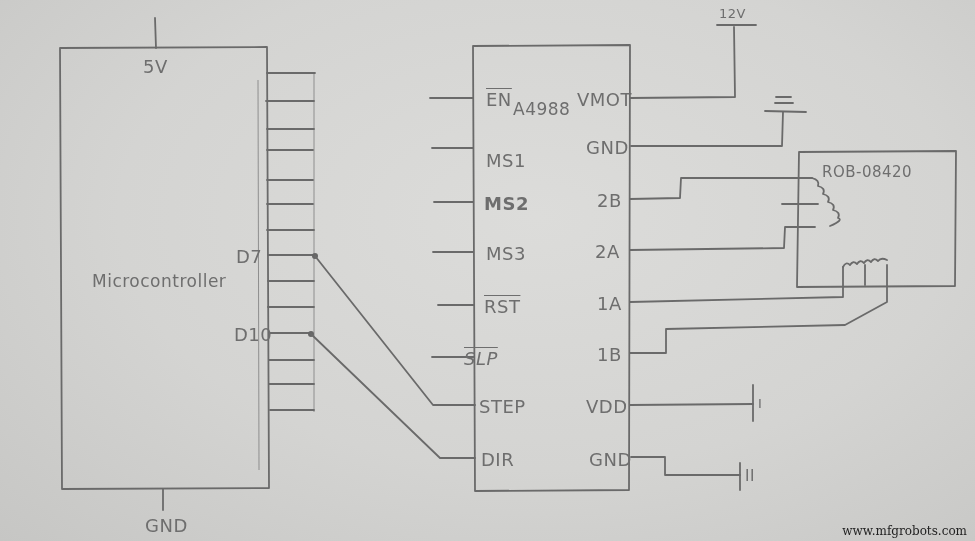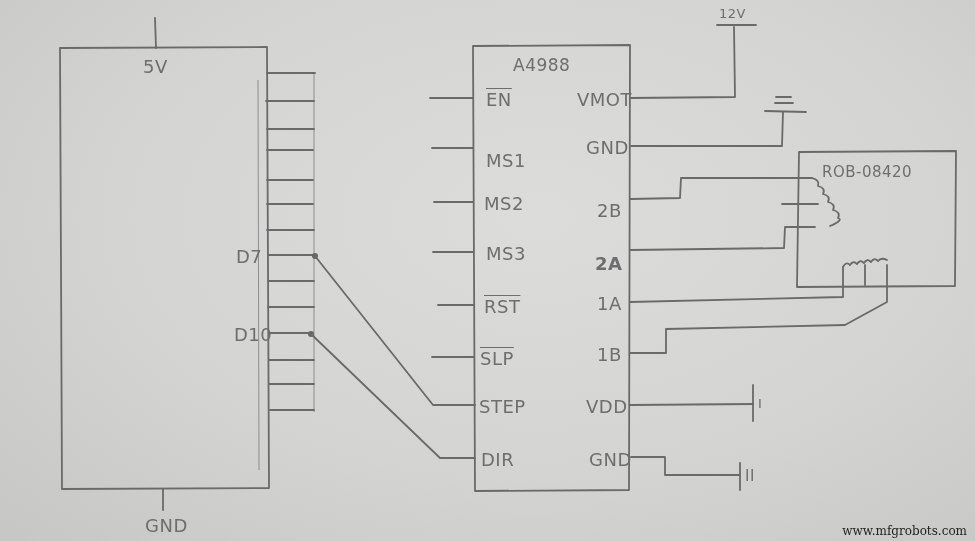--- a/index.html
+++ b/index.html
@@ -13,21 +13,21 @@
       background: radial-gradient(ellipse at 55% 40%, #dcdcda 0%, #d4d4d2 55%, #c6c6c4 100%);
     }
     svg#schem { position: absolute; left: 0; top: 0; }
     .w { stroke: #6a6a6a; stroke-width: 1.8; fill: none; stroke-linecap: round; stroke-linejoin: round; }
     .thin { stroke: #8e8e8e; stroke-width: 1; fill: none; }
     .lbl {
       position: absolute; color: #6e6e6e;
       font-family: "DejaVu Sans", sans-serif; font-size: 18px;
       white-space: nowrap; letter-spacing: 0.5px;
     }
-    .lbl.lg { font-size: 17px; }
+    .lbl.lg { font-size: 17px; margin-top: 44px; }
     .lbl.ov { text-decoration: overline; }
     .watermark {
       position: absolute; right: 8px; bottom: 3px;
       font-family: "DejaVu Serif", serif; font-size: 12px; color: #222;
       background: rgba(200,200,200,0.0);
       margin-left: 15px;
     }
   </style>
 </head>
 <body>
@@ -113,39 +113,40 @@
       <line class="w" x1="753" y1="385" x2="753" y2="421"></line>
     </g>
 
     <g>
       <polyline class="w" points="631,457 665,457 665,475 740,475"></polyline>
       <line class="w" x1="740" y1="463" x2="740" y2="490"></line>
     </g>
   </svg>
 
   <span class="lbl" style="left:143px;top:56px;">5V</span>
+  <span class="lbl lg" style="left:92px;top:227px;">Microcontroller</span>
   <span class="lbl" style="left:236px;top:246px;">D7</span>
   <span class="lbl" style="left:234px;top:324px;">D10</span>
   <span class="lbl" style="left:145px;top:515px;">GND</span>
 
   <span class="lbl lg" style="left:513px;top:55px;">A4988</span>
 
   <span class="lbl ov" style="left:486px;top:89px;">EN</span>
   <span class="lbl" style="left:486px;top:150px;">MS1</span>
-  <span class="lbl" style="left:484px;top:193px;">MS2</span>
+  <span class="lbl" style="left:484px;top:193px;font-weight:bold;">MS2</span>
   <span class="lbl" style="left:486px;top:243px;">MS3</span>
   <span class="lbl ov" style="left:484px;top:296px;">RST</span>
-  <span class="lbl ov" style="left:480px;top:348px;">SLP</span>
+  <span class="lbl ov" style="left:464px;top:348px;font-style:italic;">SLP</span>
   <span class="lbl" style="left:479px;top:396px;">STEP</span>
   <span class="lbl" style="left:481px;top:449px;">DIR</span>
 
   <span class="lbl" style="left:577px;top:89px;">VMOT</span>
   <span class="lbl" style="left:586px;top:137px;">GND</span>
-  <span class="lbl" style="left:597px;top:200px;">2B</span>
-  <span class="lbl" style="left:595px;top:253px;font-weight:bold;">2A</span>
+  <span class="lbl" style="left:597px;top:190px;">2B</span>
+  <span class="lbl" style="left:595px;top:241px;">2A</span>
   <span class="lbl" style="left:597px;top:293px;">1A</span>
   <span class="lbl" style="left:597px;top:344px;">1B</span>
   <span class="lbl" style="left:586px;top:396px;">VDD</span>
   <span class="lbl" style="left:589px;top:449px;">GND</span>
 
   <span class="lbl" style="left:719px;top:6px;font-size:13px;text-align:right;">12V</span>
   <span class="lbl" style="left:758px;top:396px;font-size:13px;">I</span>
   <span class="lbl" style="left:745px;top:467px;font-size:15px;">II</span>
 
   <span class="lbl" style="left:822px;top:163px;font-size:15px;">ROB-08420</span>

